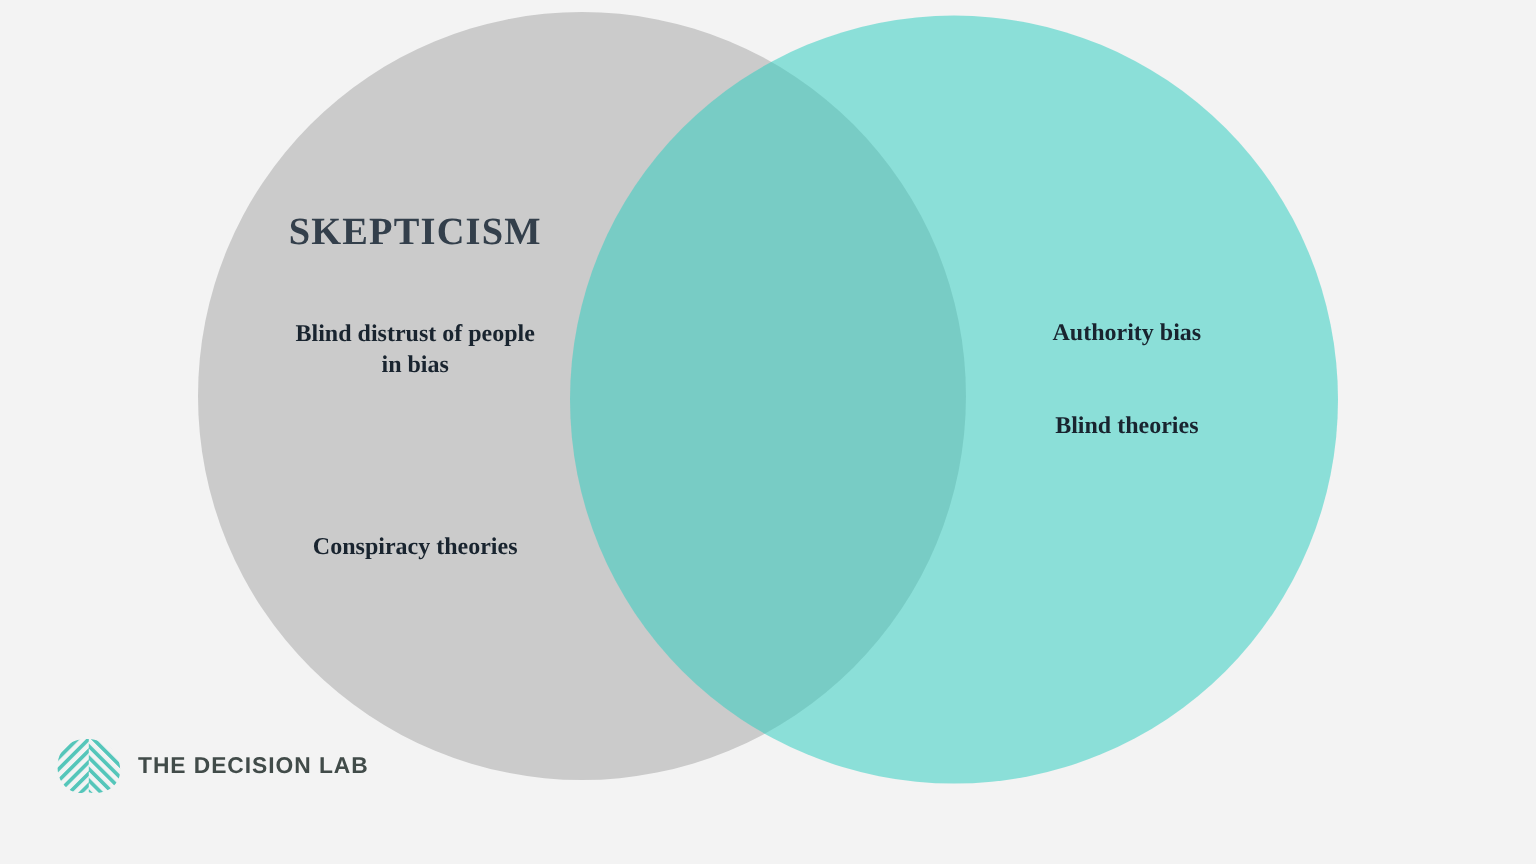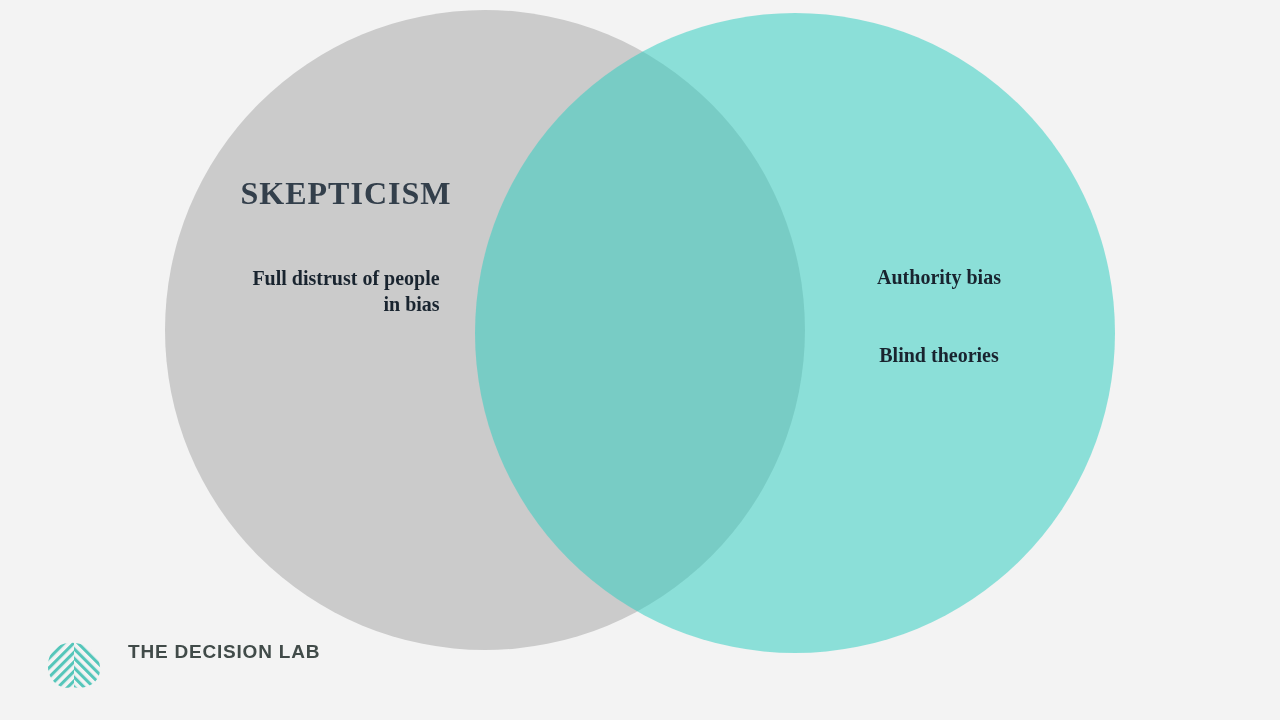--- a/index.html
+++ b/index.html
@@ -26,21 +26,21 @@
     background: var(--gray-circle, #cbcbcb);
   }
   .circle.teal {
     left: 475px; top: 13px;
     width: 640px; height: 640px;
     background: var(--teal-circle-rgba, rgba(47,206,193,0.53));
   }
   .vtext {
     position: absolute;
     transform: translate(-50%, -50%);
-    text-align: right;
+    text-align: center;
     white-space: nowrap;
   }
   .vtext span { display: block; }
   .circle-title {
     font-size: 32px;
     font-weight: 700;
     letter-spacing: 1px;
     color: var(--heading, #333f4b);
   }
   .circle-item {
@@ -52,50 +52,51 @@
   .overlap-title {
     font-size: 34px;
     font-weight: 700;
     line-height: 50px;
     letter-spacing: 0.5px;
     color: var(--overlap-text, #101d2a);
   }
   .brand {
     position: absolute;
     left: 45px;
-    top: 641px;
+    top: 613px;
     height: 52px;
     display: flex;
-    align-items: flex-start;
-    gap: 25px;
+    align-items: center;
+    gap: 12px;
   }
   .brand-name {
     font-family: "Liberation Sans", "DejaVu Sans", sans-serif;
     font-size: 19px;
     font-weight: 700;
     letter-spacing: 0.8px;
     color: var(--logo-text-color, #414b49);
   }
 </style>
 </head>
 <body>
 
 <div class="stage">
 
   <div class="circle gray"></div>
   <div class="circle teal"></div>
 
   <div class="vtext circle-title" style="left:346px; top:193px;">SKEPTICISM</div>
 
   <div class="vtext circle-item" style="left:346px; top:291px;">
-    <span>Full distrust of people</span>
+    <span>Blind distrust of people</span>
     <span>in bias</span>
   </div>
 
 
+  <div class="vtext circle-item" style="left:346px; top:456px;">Conspiracy theories</div>
 
 
 
   <div class="vtext circle-item" style="left:939px; top:277px;">Authority bias</div>
 
   <div class="vtext circle-item" style="left:939px; top:355px;">Blind theories</div>
 
 
   <div class="brand">
     <span style="line-height:0;">

